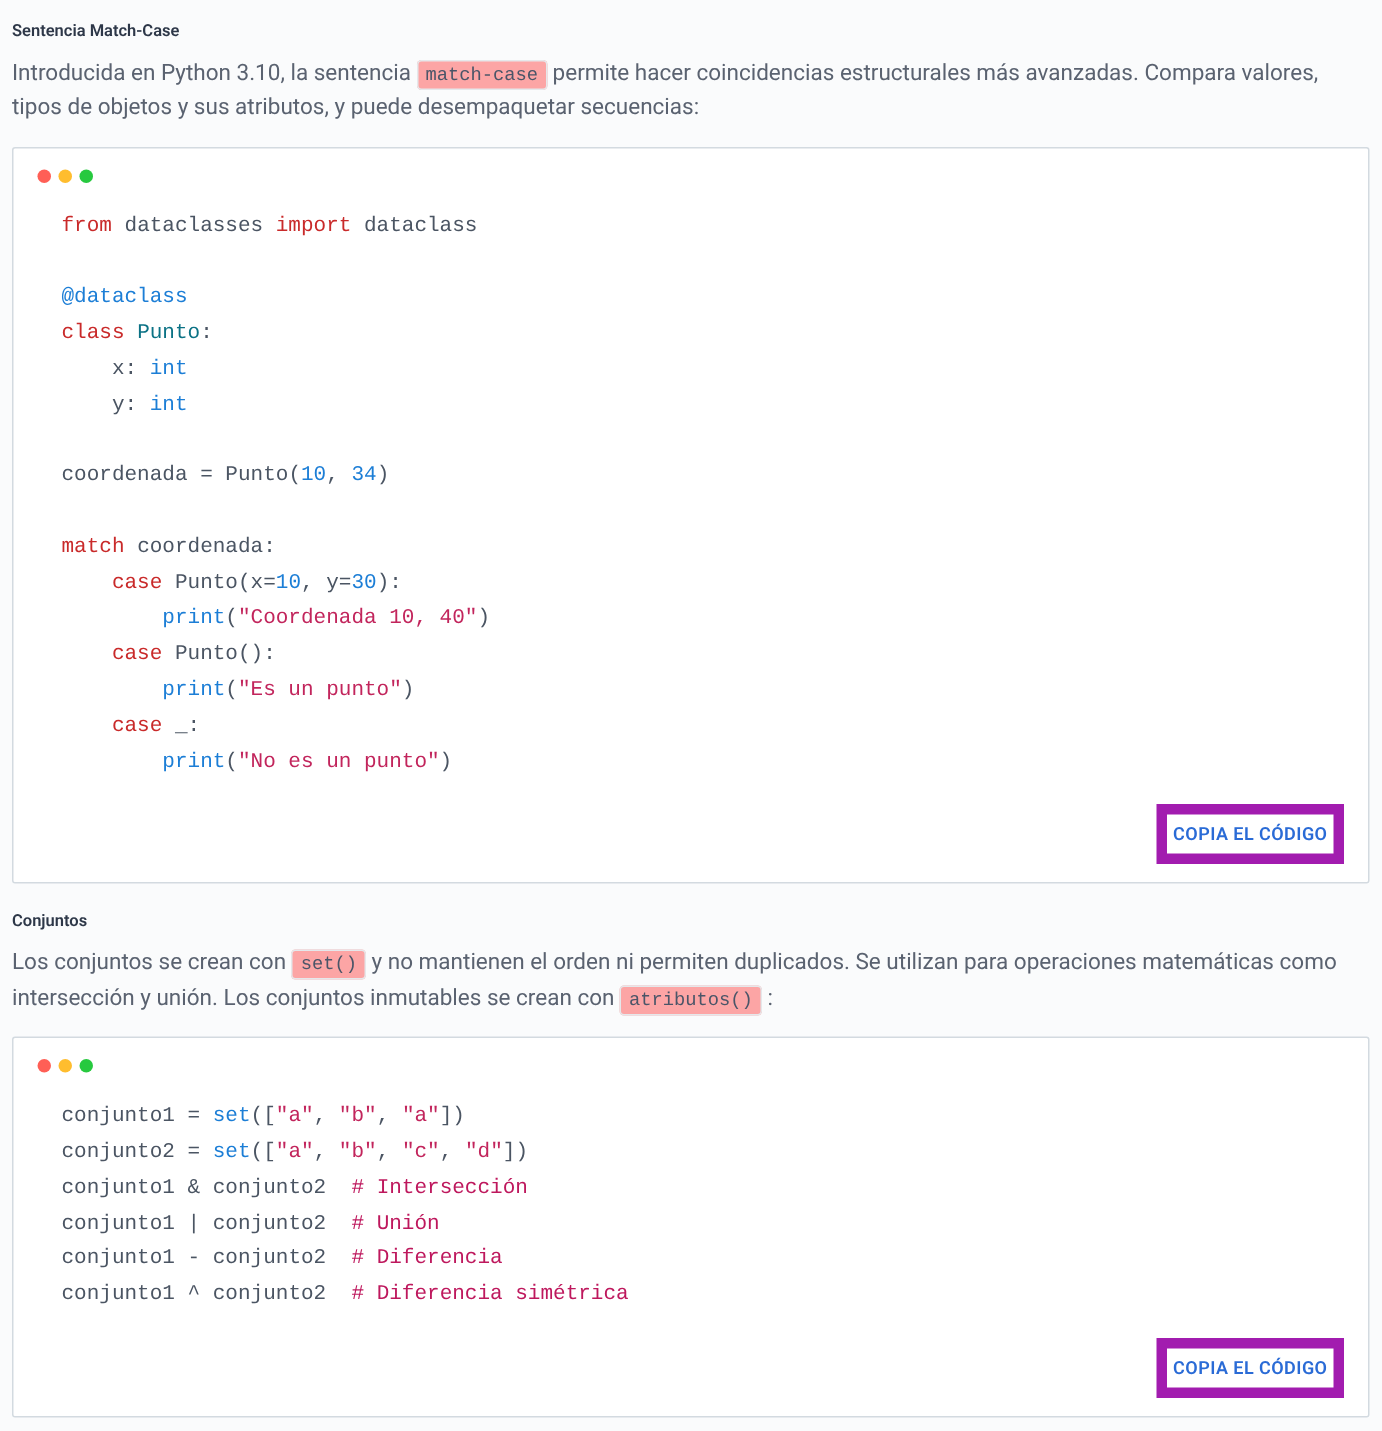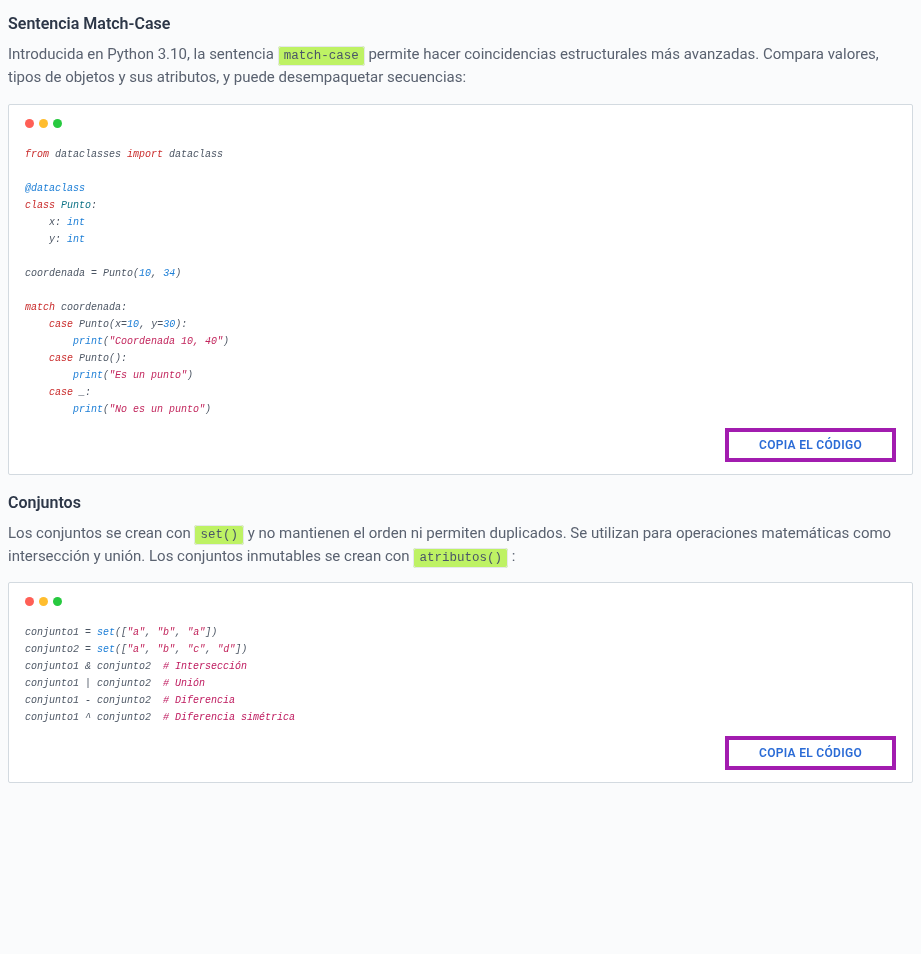--- a/index.html
+++ b/index.html
@@ -5,35 +5,35 @@
   * { box-sizing: border-box; }
   body {
     margin: 0;
     padding: 8px;
     background: #fafbfc;
     font-family: -apple-system, BlinkMacSystemFont, "Segoe UI", Roboto, "Helvetica Neue", Arial, sans-serif;
     color: #4a5568;
     width: 921px;
   }
   h3 {
-    font-size: 16px;
+    font-size: 11px;
     font-weight: 600;
     color: #2d3748;
     margin: 6px 0 10px 0;
   }
   p {
     font-size: 15px;
     line-height: 1.55;
     color: #5a6270;
     margin: 0 0 14px 0;
   }
   code.inline {
     font-family: "SFMono-Regular", Consolas, "Liberation Mono", Menlo, monospace;
     font-size: 12.5px;
-    background: #bef264;
+    background: #fca5a5;
     border: 1px solid #e5e8eb;
     border-radius: 3px;
     padding: 2px 5px;
     color: #4a5568;
   }
   .code-card {
     background: #fff;
     border: 1px solid #d3dae0;
     border-radius: 2px;
     padding: 14px 16px 12px 16px;
@@ -42,48 +42,47 @@
   .dots {
     display: flex;
     gap: 5px;
     margin-bottom: 18px;
   }
   .dot { width: 9px; height: 9px; border-radius: 50%; }
   .dot.red { background: #ff5f56; }
   .dot.yellow { background: #ffbd2e; }
   .dot.green { background: #27c93f; }
   pre {
-    margin: 0;
+    margin: 16px;
     font-family: "SFMono-Regular", Consolas, "Liberation Mono", Menlo, monospace;
-    font-size: 10px;
+    font-size: 14px;
     line-height: 1.7;
     color: #4b5563;
     white-space: pre;
-    font-style: italic;
   }
   .tok-kw { color: #c92a2a; }
   .tok-builtin { color: #1c7ed6; text-align: center; }
   .tok-cls { color: #0b7285; }
   .tok-deco { color: #1c7ed6; }
   .tok-num { color: #1c7ed6; }
   .tok-str { color: #c2255c; }
   .tok-com { color: #be185d; }
   .copy-row {
     display: flex;
     justify-content: flex-end;
     margin-top: 10px;
   }
   .copy-btn {
-    border: 4px solid #a21caf;
+    border: 7px solid #a21caf;
     color: #2a6bd6;
     background: #fff;
     font-size: 12px;
     font-weight: 600;
     letter-spacing: 0.3px;
-    padding: 6px 30px;
+    padding: 6px 4px;
     cursor: pointer;
     font-family: inherit;
   }
 </style>
 </head>
 <body>
 
 <h3>Sentencia Match-Case</h3>
 
 <p>

